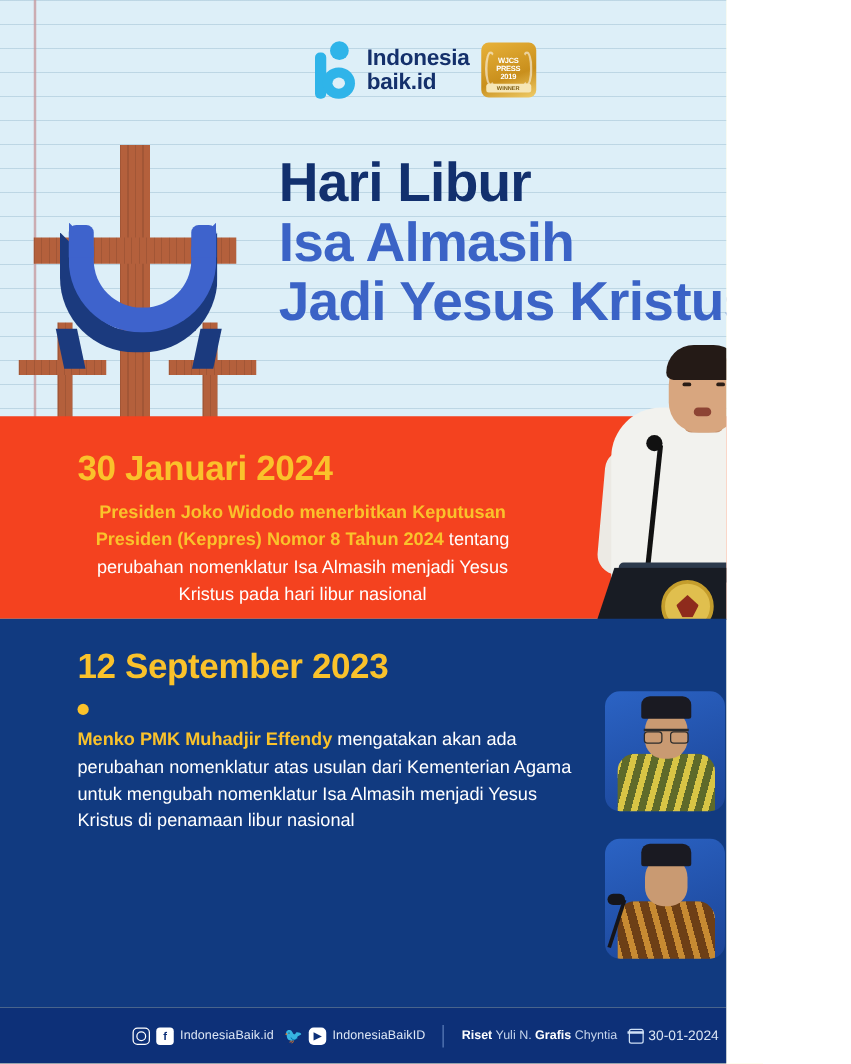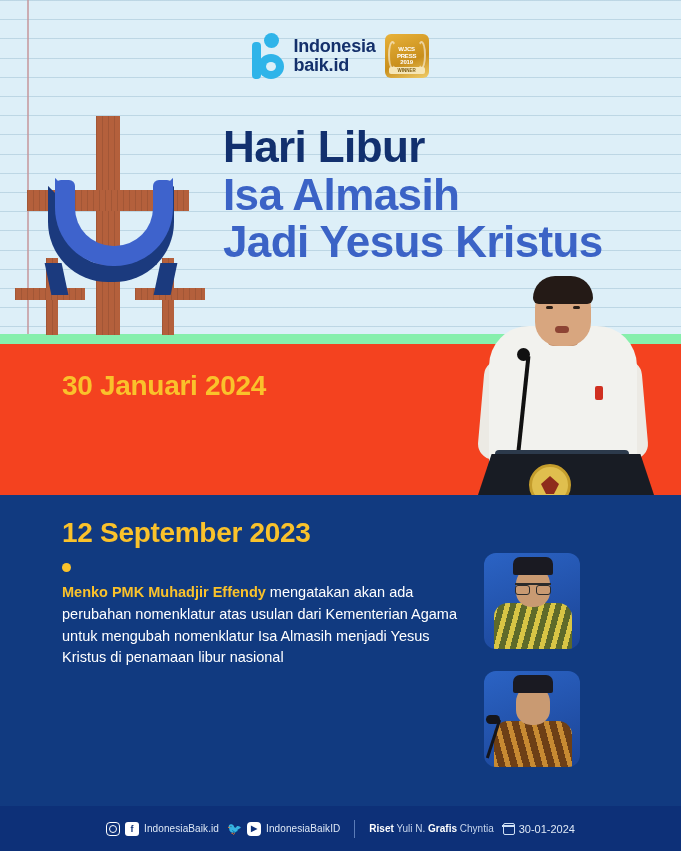--- a/index.html
+++ b/index.html
@@ -3,22 +3,22 @@
 <meta charset="utf-8">
 <style>
   * { box-sizing: border-box; margin: 0; padding: 0; }
   html, body {
     width: 681px; height: 851px;
     font-family: "Liberation Sans", sans-serif;
     overflow: hidden;
   }
   #poster {
     position: relative;
-    width: 681px; height: 851px;
-    background: #86efac;
+    width: 581px; height: 851px;
+    background: #fef9c3;
     overflow: hidden;
   }
 
   
   .paper {
     position: absolute; left: 0; top: 0;
     width: 681px; height: 334px;
     background-color: #ddeff8;
     background-image: repeating-linear-gradient(
         to bottom,
@@ -143,21 +143,21 @@
   }
   .sash-light .tail-l, .sash-light .tail-r {
     position: absolute; top: -18px; width: 20px; height: 26px;
     background: #3e63cc; border-radius: 6px 6px 0 0;
   }
   .sash-light .tail-l { left: -20px; }
   .sash-light .tail-r { right: -20px; }
 
   
   .band-orange {
-    position: absolute; left: 0; top: 344px;
+    position: absolute; left: 0; top: 333px;
     width: 681px; height: 162px;
     background: #f4421f;
     text-align: center;
   }
   .band-orange .date {
     position: absolute; left: 62px; top: 26px;
     font-size: 28px; font-weight: bold; color: #fac22b;
     letter-spacing: -0.3px;
   }
   .band-orange .body {
@@ -408,20 +408,23 @@
   </div>
 
   <div class="title">
     <span class="l1">Hari Libur</span>
     <span class="l2">Isa Almasih</span>
     <span class="l3">Jadi Yesus Kristus</span>
   </div>
 
   <div class="band-orange">
     <div class="date">30 Januari 2024</div>
+    <div class="body">
+      <b>Presiden Joko Widodo menerbitkan Keputusan Presiden (Keppres) Nomor 8 Tahun 2024</b><span> tentang perubahan nomenklatur Isa Almasih menjadi Yesus Kristus pada hari libur nasional</span>
+    </div>
   </div>
 
   <div class="jokowi">
     <div class="jk-arm-l"></div>
     <div class="jk-arm-r"></div>
     <div class="jk-body"></div>
     <div class="jk-neck"></div>
     <div class="jk-head"></div>
     <div class="jk-hair"></div>
     <div class="jk-eye-l"></div>

